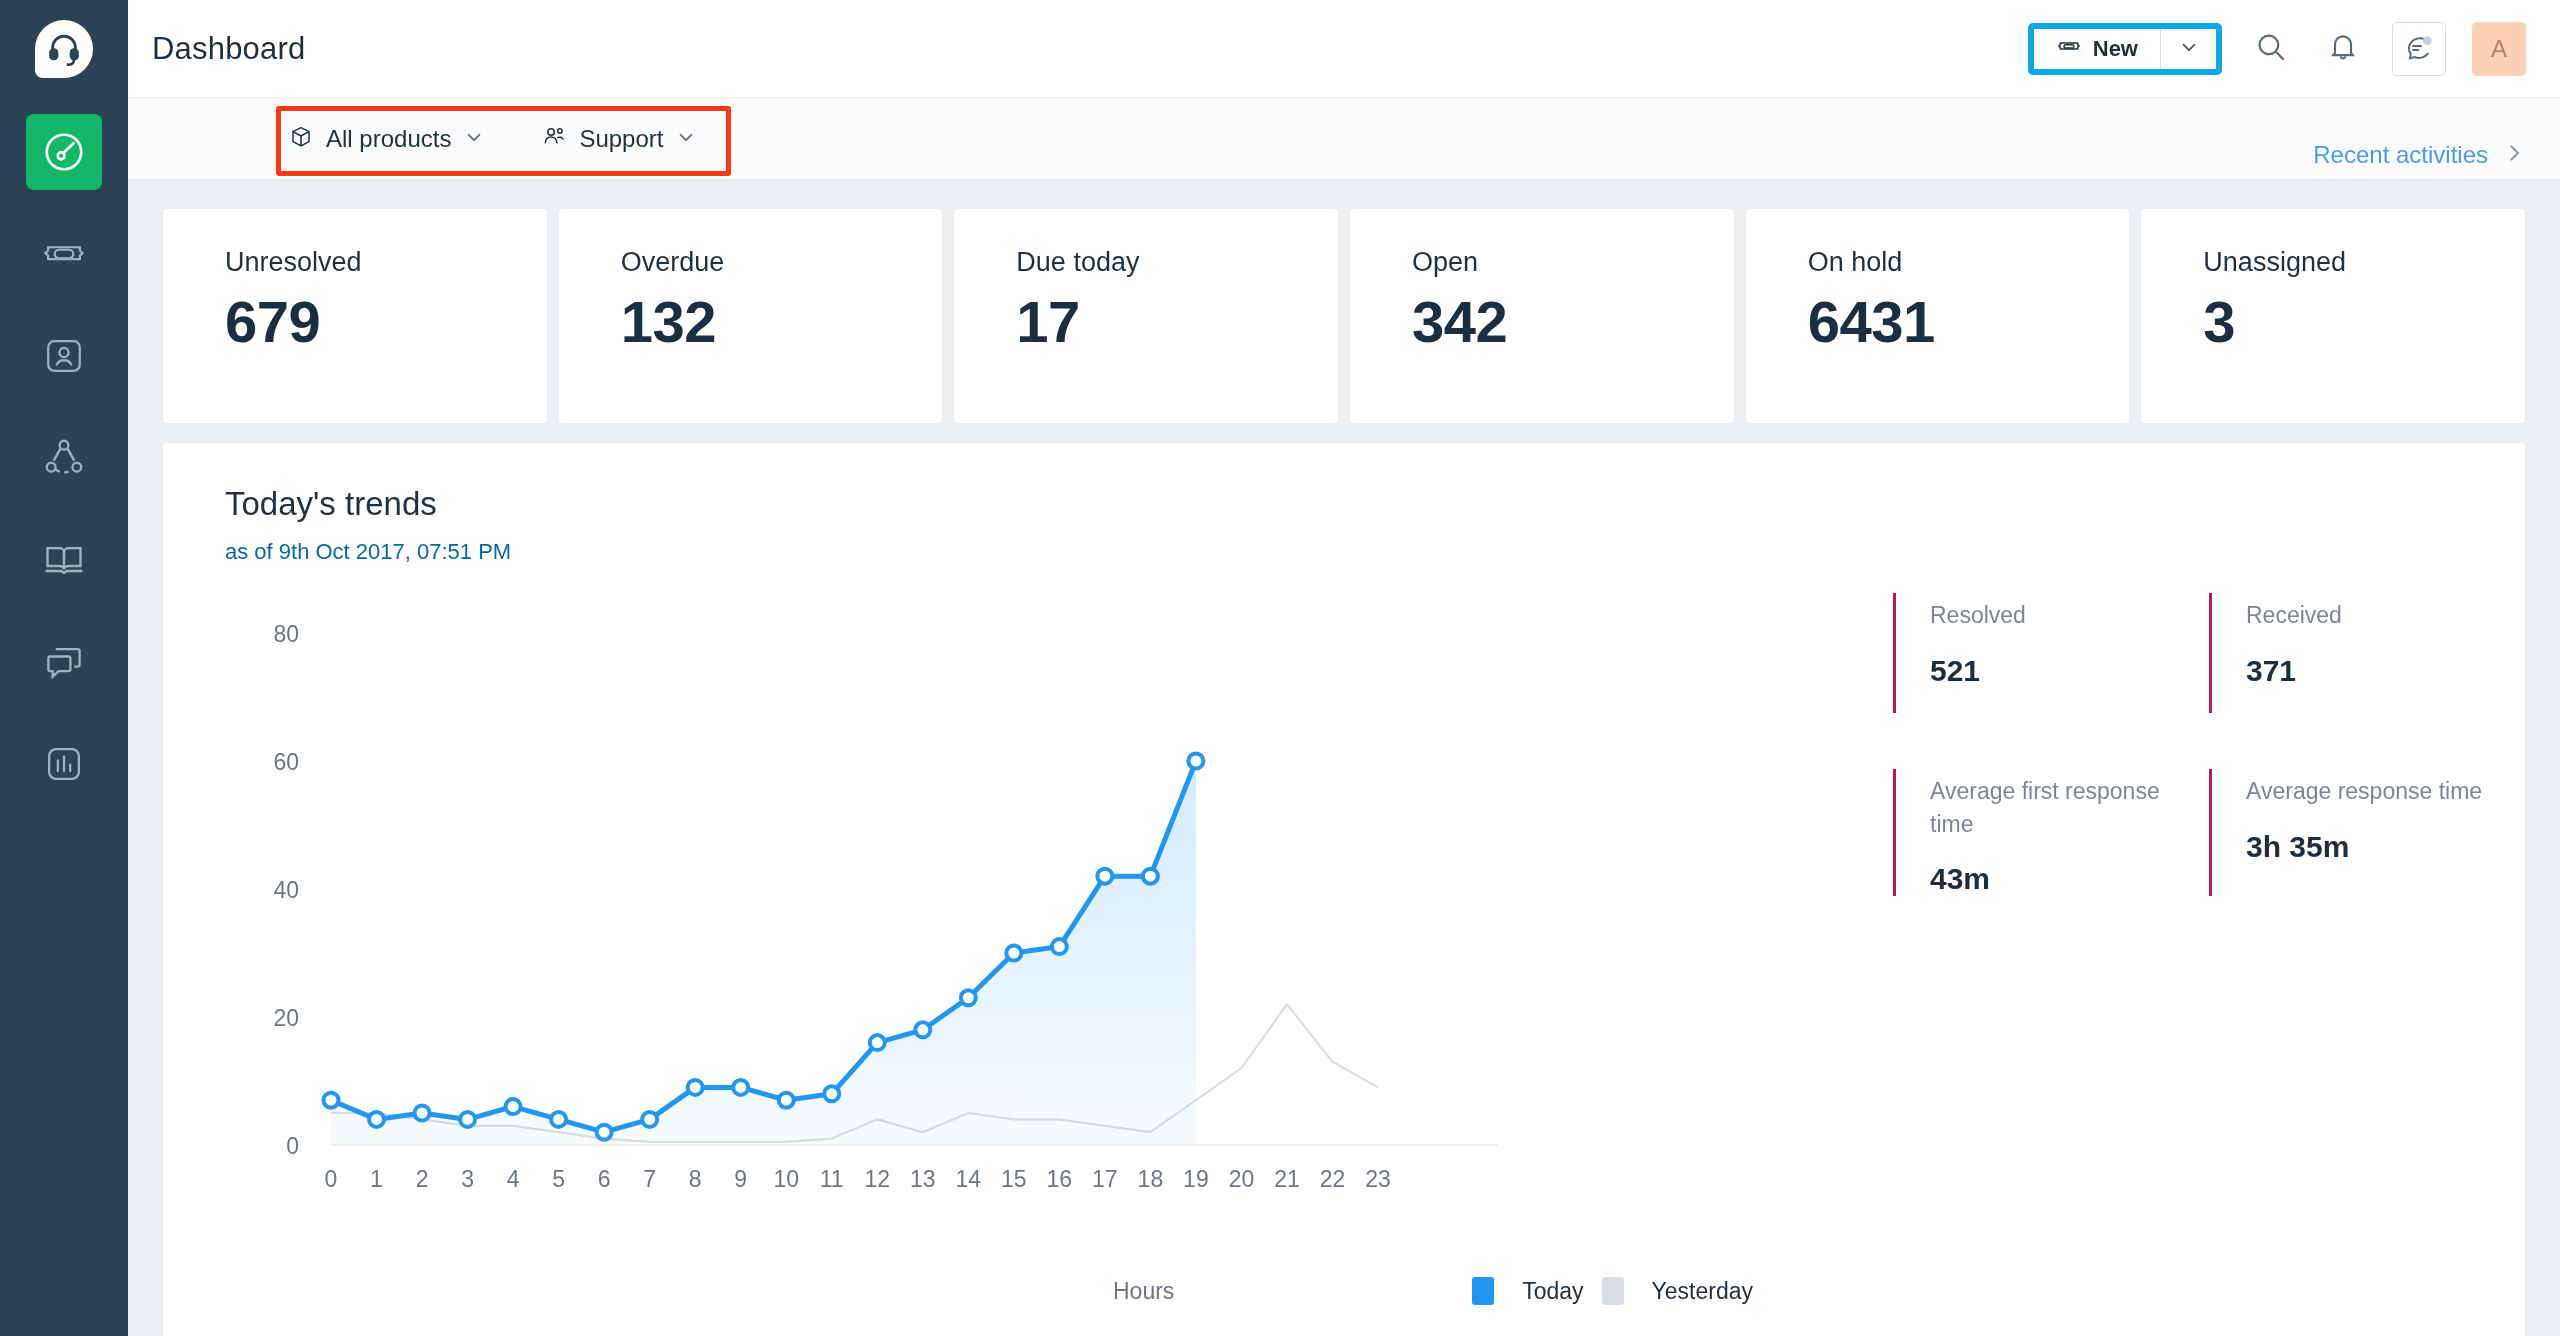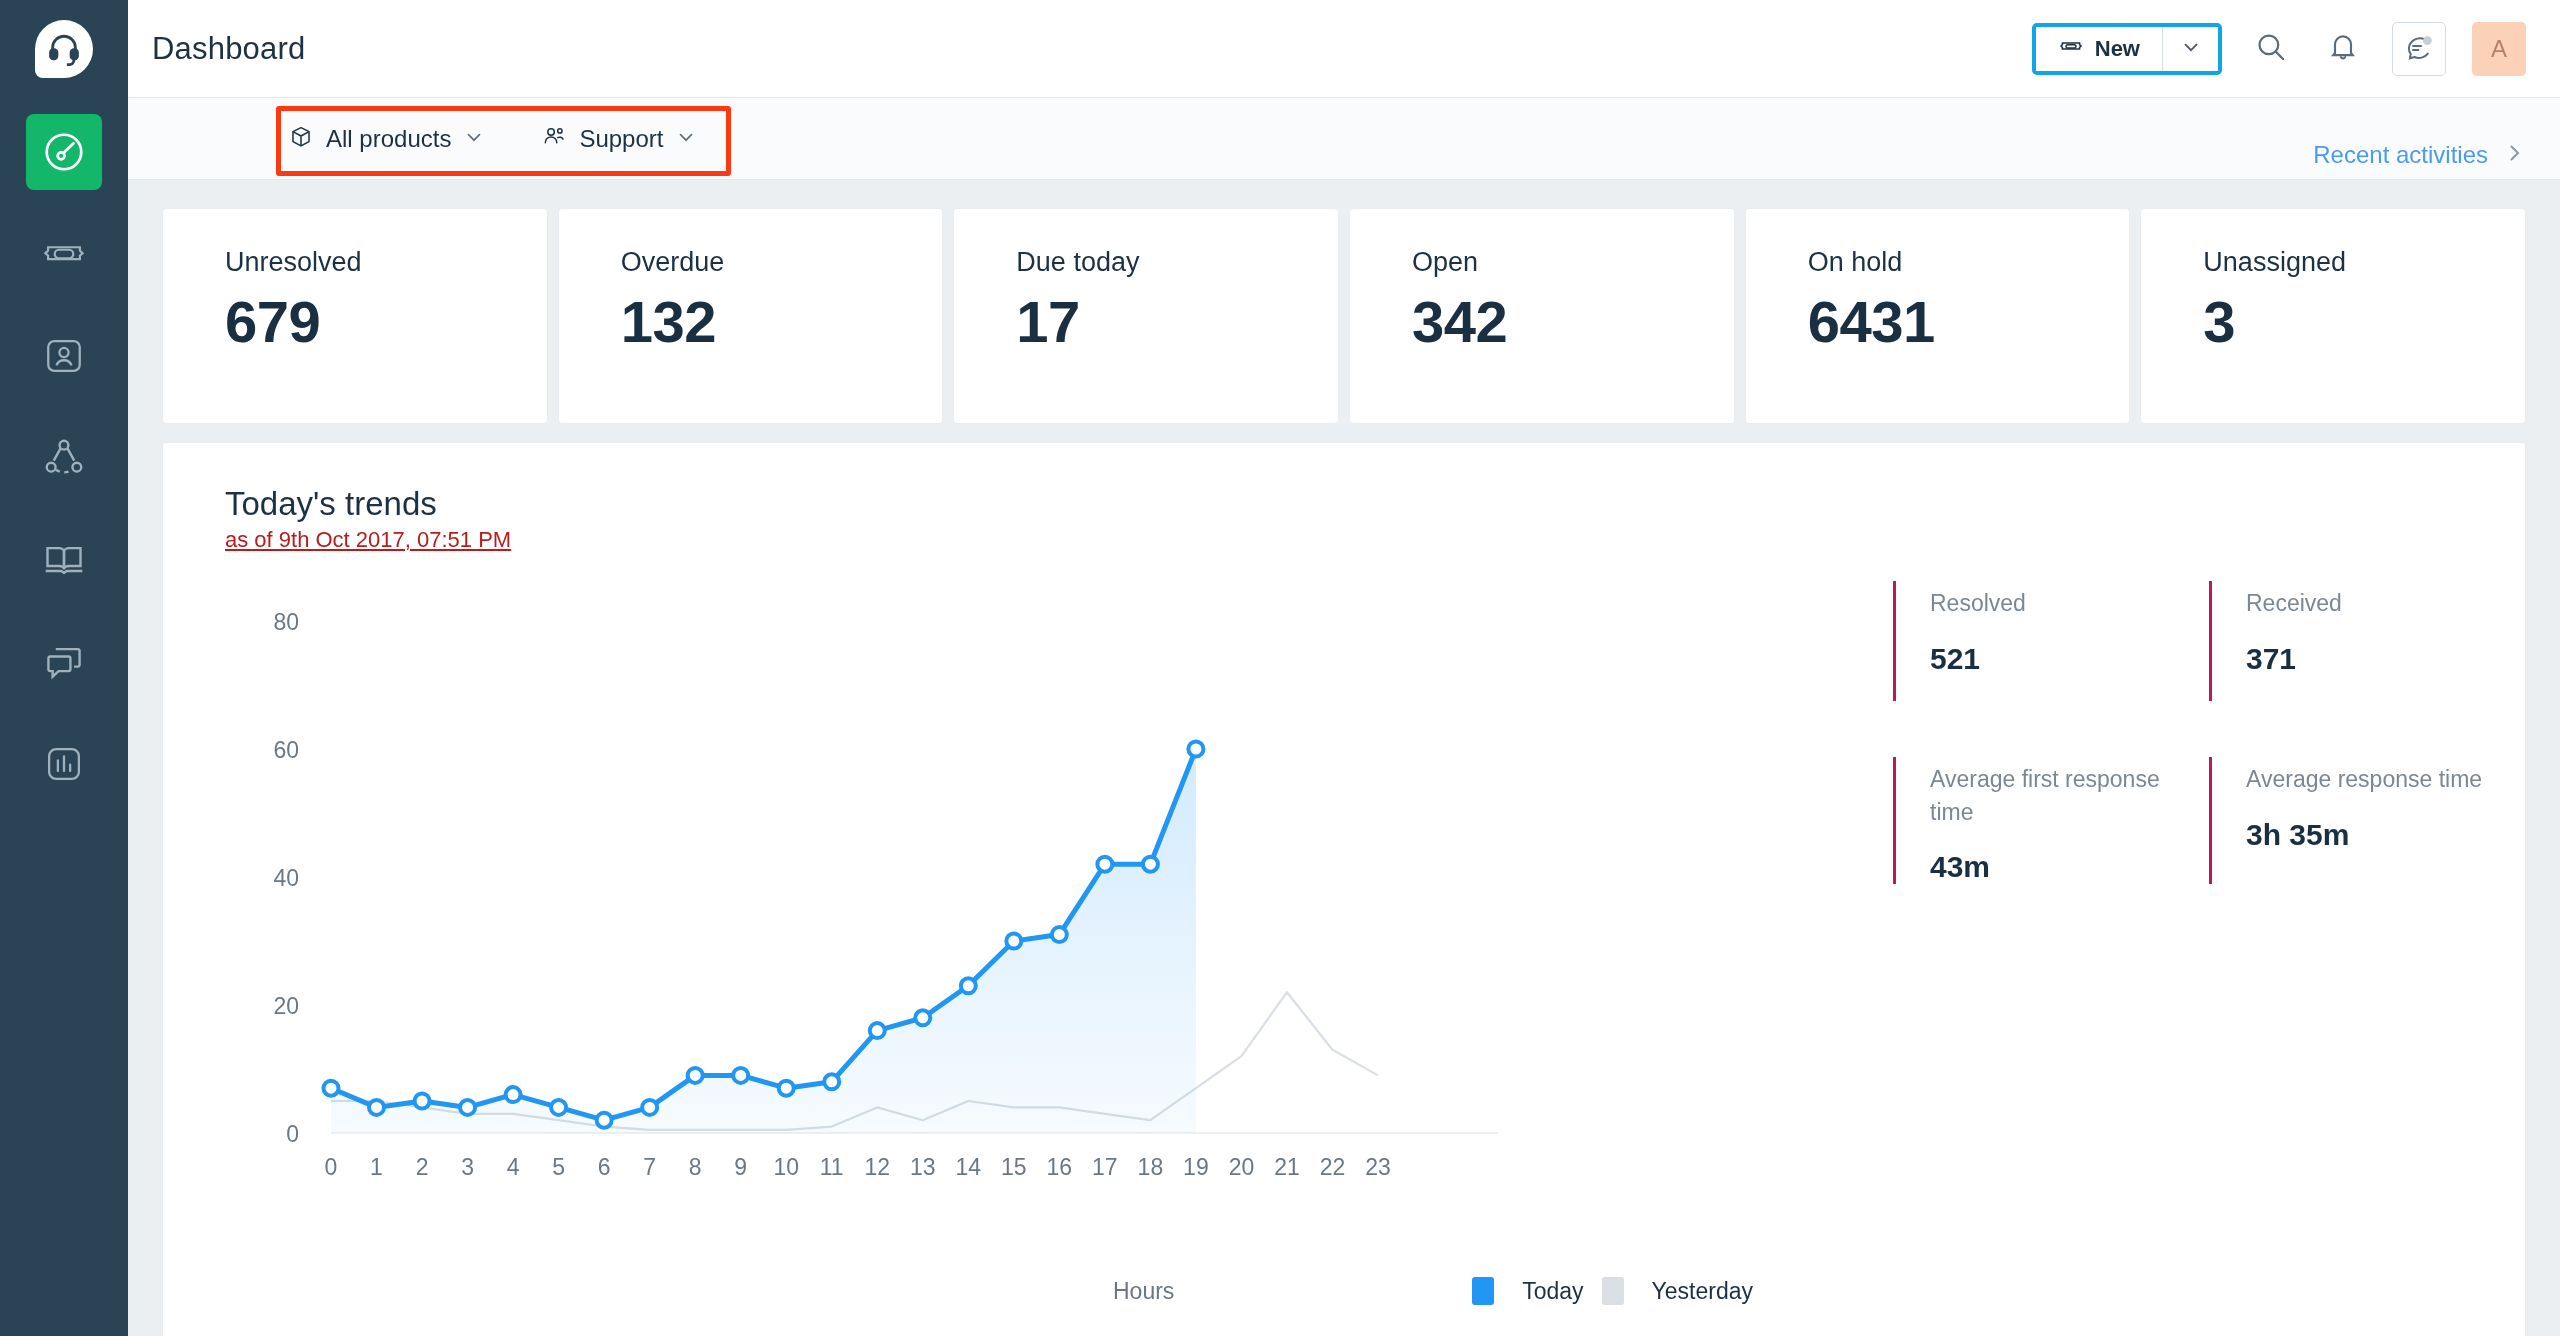--- a/index.html
+++ b/index.html
@@ -41,21 +41,21 @@
   
   .topbar {
     height: 98px; background: #ffffff;
     display: flex; align-items: center;
     padding: 0 34px 0 24px;
     border-bottom: 1px solid #e4e8ec;
     flex-shrink: 0;
   }
   .page-title { font-size: 31px; color: #1d3144; font-weight: 400; letter-spacing: .2px; }
   .topbar-right { margin-left: auto; display: flex; align-items: center; gap: 26px; }
-  .new-group { display: flex; align-items: stretch; border: 4px solid #0ea5e9; border-radius: 5px; height: 52px; overflow: hidden; }
+  .new-group { display: flex; align-items: stretch; border: 6px solid #0ea5e9; border-radius: 5px; height: 52px; overflow: hidden; }
   .new-btn { display: flex; align-items: center; gap: 11px; padding: 0 22px; background: #fff; }
   .new-btn-label { font-size: 22px; color: #1d3144; font-weight: 700; }
   .new-caret { width: 56px; display: flex; align-items: center; justify-content: center; border-left: 1px solid #d5dce2; background: #fff; }
   .icon-btn { width: 46px; height: 46px; display: flex; align-items: center; justify-content: center; }
   .chat-box { width: 54px; height: 54px; border: 1px solid #d5dce2; border-radius: 5px; display: flex; align-items: center; justify-content: center; position: relative; background:#fff; }
   .avatar {
     width: 54px; height: 54px; border-radius: 5px; background: #fbd2b8;
     display: flex; align-items: center; justify-content: center;
     color: #b4826a; font-size: 24px; font-weight: 400;
   }
@@ -91,21 +91,21 @@
   .stat-value { font-size: 58px; color: #1b2f43; font-weight: 700; margin-top: 10px; letter-spacing: -.5px; }
 
   
   .trends {
     margin: 18px 34px 0 34px; background: #ffffff;
     border: 1px solid #e9edf0; border-radius: 4px;
     height: 900px; padding: 42px 0 0 0; display: flex; flex-direction: column;
   }
   .trends-head { padding-left: 62px; }
   .trends-title { font-size: 33px; color: #1d3144; font-weight: 400; }
-  .trends-sub { font-size: 22px; color: #b91c1c; margin-top: 4px; text-decoration: underline; }
+  .trends-sub { font-size: 22px; color: #0369a1; margin-top: 16px; }
 
   .trends-body { display: flex; flex: 1; }
   .chart-wrap { width: 1730px; position: relative; padding: 40px 0 0 0; }
   .chart-svg { display: block; }
   .axis-label { position: absolute; left: 950px; bottom: 36px; font-size: 23px; color: #6b7884; }
   .legend { position: absolute; right: 140px; bottom: 36px; display: flex; align-items: center; gap: 18px; }
   .legend-item { display: flex; align-items: center; gap: 28px; }
   .legend-swatch { width: 22px; height: 28px; border-radius: 3px; }
   .legend-text { font-size: 23px; color: #1d3144; }
 

